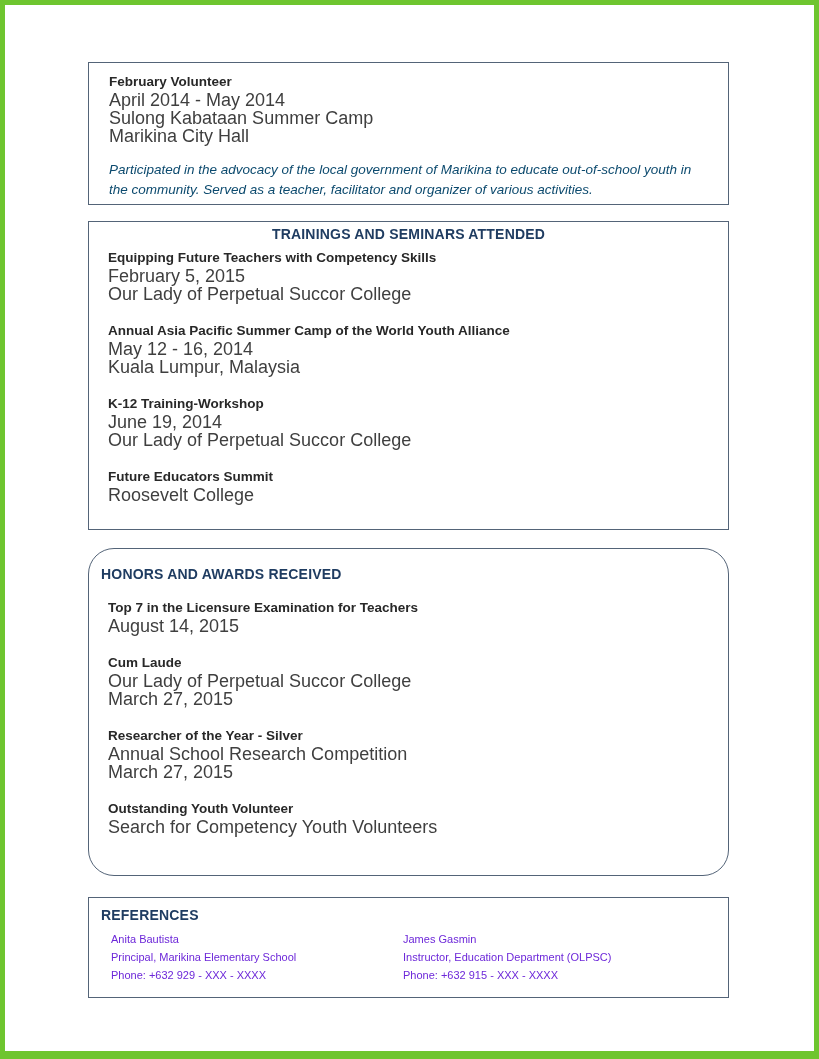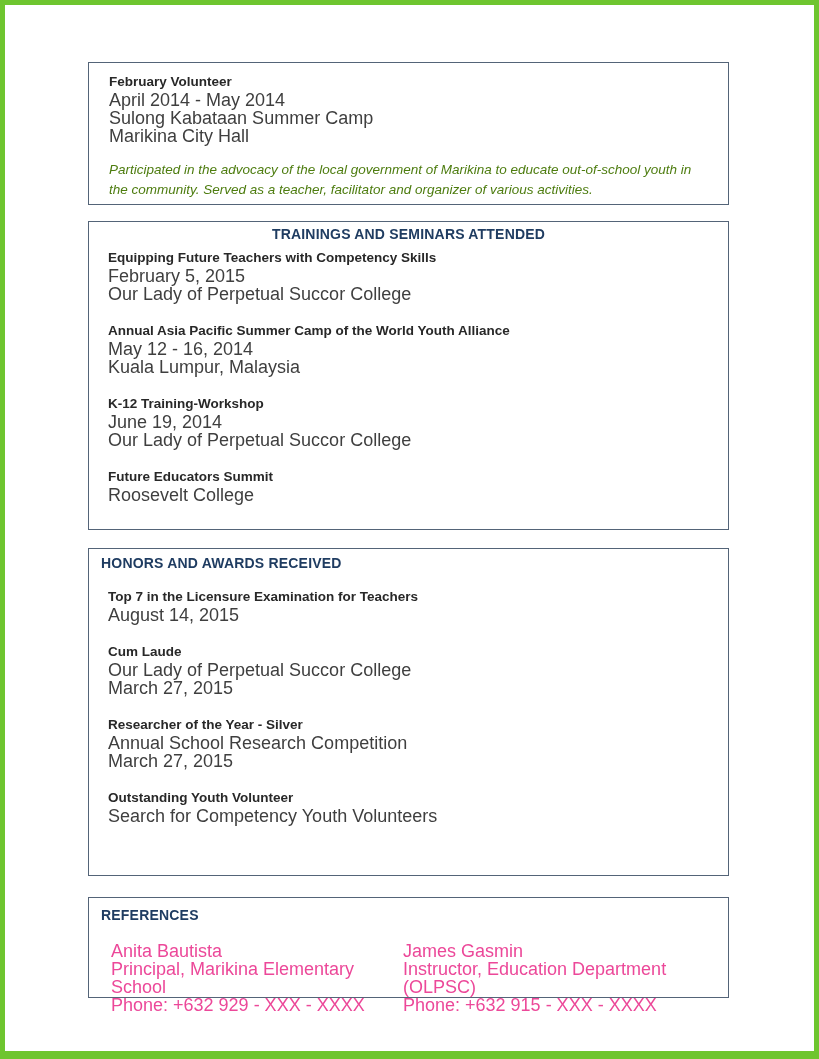--- a/index.html
+++ b/index.html
@@ -32,33 +32,33 @@
   .card {
     position: absolute;
     left: 83px;
     width: 641px;
     box-sizing: border-box;
     background: #ffffff;
     border: 1.5px solid #546478;
   }
   .card-volunteer   { top: 57px;  height: 143px; padding: 10px 20px; }
   .card-trainings   { top: 216px; height: 309px; padding: 3px 12px;  }
-  .card-honors      { top: 543px; height: 328px; padding: 5px 12px;  }
+  .card-honors      { top: 543px; height: 328px; padding: 16px 12px; border-radius: 26px;  }
   .card-references  { top: 892px; height: 101px; padding: 8px 12px;  }
 
   .section-heading {
     font-size: 14px;
     font-weight: 700;
     color: #1f3c61;
     letter-spacing: 0.2px;
     line-height: 19px;
   }
   .card-trainings  .section-heading { margin-bottom: 5px; text-align: center;  }
   .card-honors     .section-heading { margin-bottom: 15px; }
-  .card-references .section-heading { margin-bottom: 17px; }
+  .card-references .section-heading { margin-bottom: 5px; }
 
   .entry { margin-left: 7px; margin-bottom: 19px; }
   .card-volunteer .entry { margin-left: 0; margin-bottom: 0; }
 
   .entry-title {
     font-size: 13.5px;
     font-weight: 700;
     line-height: 18px;
     color: #282828;
   }
@@ -67,30 +67,30 @@
     line-height: 18px;
     color: #3f3f3f;
   }
 
   .desc {
     margin: 15px 0 8px 0;
     font-style: italic;
     font-size: 13.5px;
     line-height: 20px;
     max-width: 606px;
-    color: #4d7c0f;
+    color: #0c4a6e;
   }
 
   .refs-row { display: flex; margin-left: 10px; }
   .ref-col-1 { width: 292px; }
   .ref-col-2 { flex: 1; }
   .ref-line {
-    font-size: 18px;
+    font-size: 11px;
     line-height: 18px;
-    color: #ec4899;
+    color: #6d28d9;
   }
 </style>
 </head>
 <body>
 
 <div class="page">
 
   <section class="card card-volunteer">
     <div class="entry">
       <div class="entry-title">February Volunteer</div>

